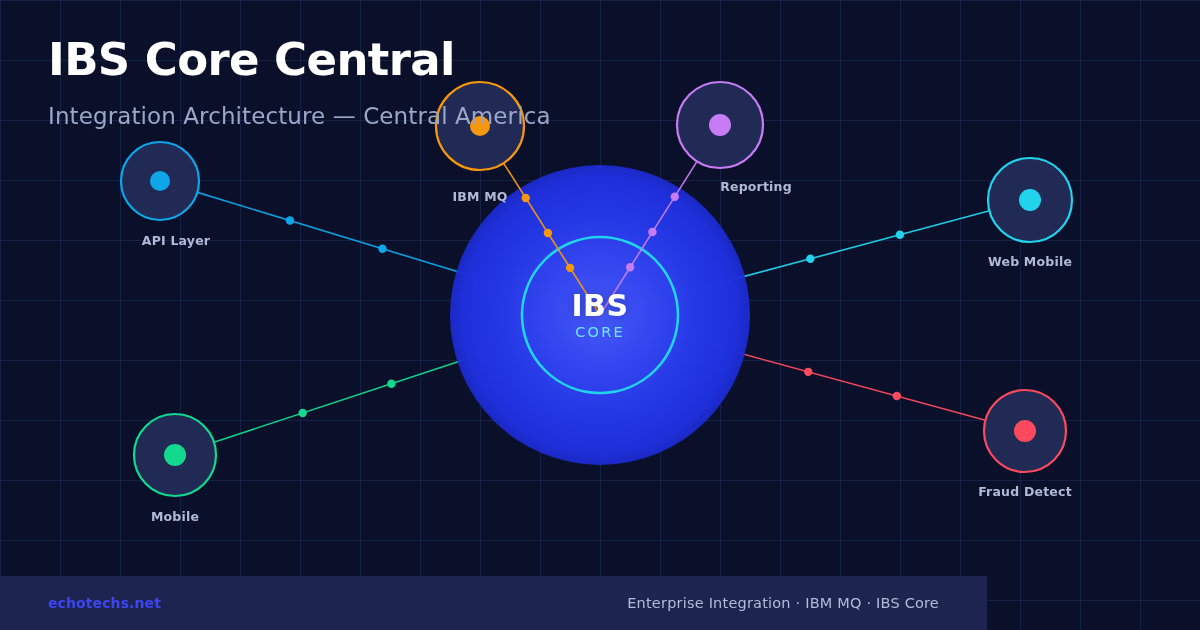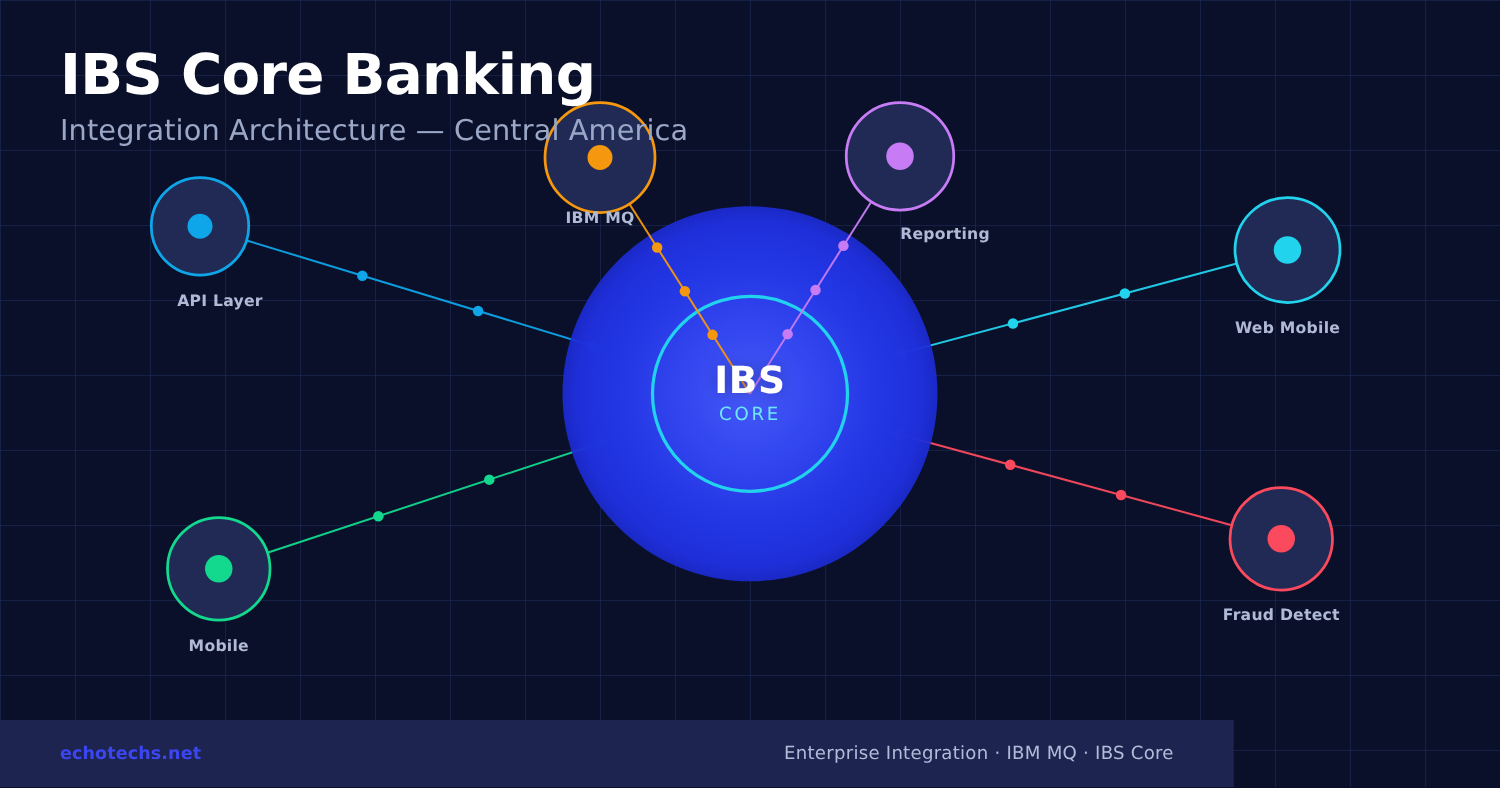--- a/index.html
+++ b/index.html
@@ -38,21 +38,21 @@
   #title {
     font-family: "DejaVu Sans", sans-serif;
     font-size: 45px;
     font-weight: bold;
     color: #ffffff;
     letter-spacing: -0.6px;
     line-height: 1.05;
     white-space: nowrap;
   }
   #subtitle {
-    margin-top: 9px;
+    margin-top: 20px;
     font-size: 23px;
     font-weight: normal;
     color: #9aa7c7;
     letter-spacing: 0.1px;
     white-space: nowrap;
   }
   
   #canvas {
     position: absolute;
     inset: 0;
@@ -209,27 +209,27 @@
           <circle cx="1025" cy="431" r="11" fill="#fb4a5e"></circle>
         </g>
         <g>
           <circle cx="175" cy="455" r="41" fill="#222c56" fill-opacity="0.95" stroke="#12d98e" stroke-width="2.2"></circle>
           <circle cx="175" cy="455" r="11" fill="#12d98e"></circle>
         </g>
       </g>
   </svg>
 
   <div id="header">
-    <div id="title">IBS Core Banking</div>
+    <div id="title">IBS Core Central</div>
     <div id="subtitle">Integration Architecture — Central America</div>
   </div>
 
   <div id="labels">
       <div class="node-label" style="left: 176px; top: 233px;">API Layer</div>
-      <div class="node-label" style="left: 480px; top: 166px;">IBM MQ</div>
+      <div class="node-label" style="left: 480px; top: 189px;">IBM MQ</div>
       <div class="node-label" style="left: 720px; top: 179px; margin-left: 36px;">Reporting</div>
       <div class="node-label" style="left: 1030px; top: 254px;">Web Mobile</div>
       <div class="node-label" style="left: 1025px; top: 484px;">Fraud Detect</div>
       <div class="node-label" style="left: 175px; top: 509px; text-align: right;">Mobile</div>
     </div>
 
   <div id="core-text">
     <div id="core-title">IBS</div>
     <div id="core-sub">CORE</div>
   </div>

